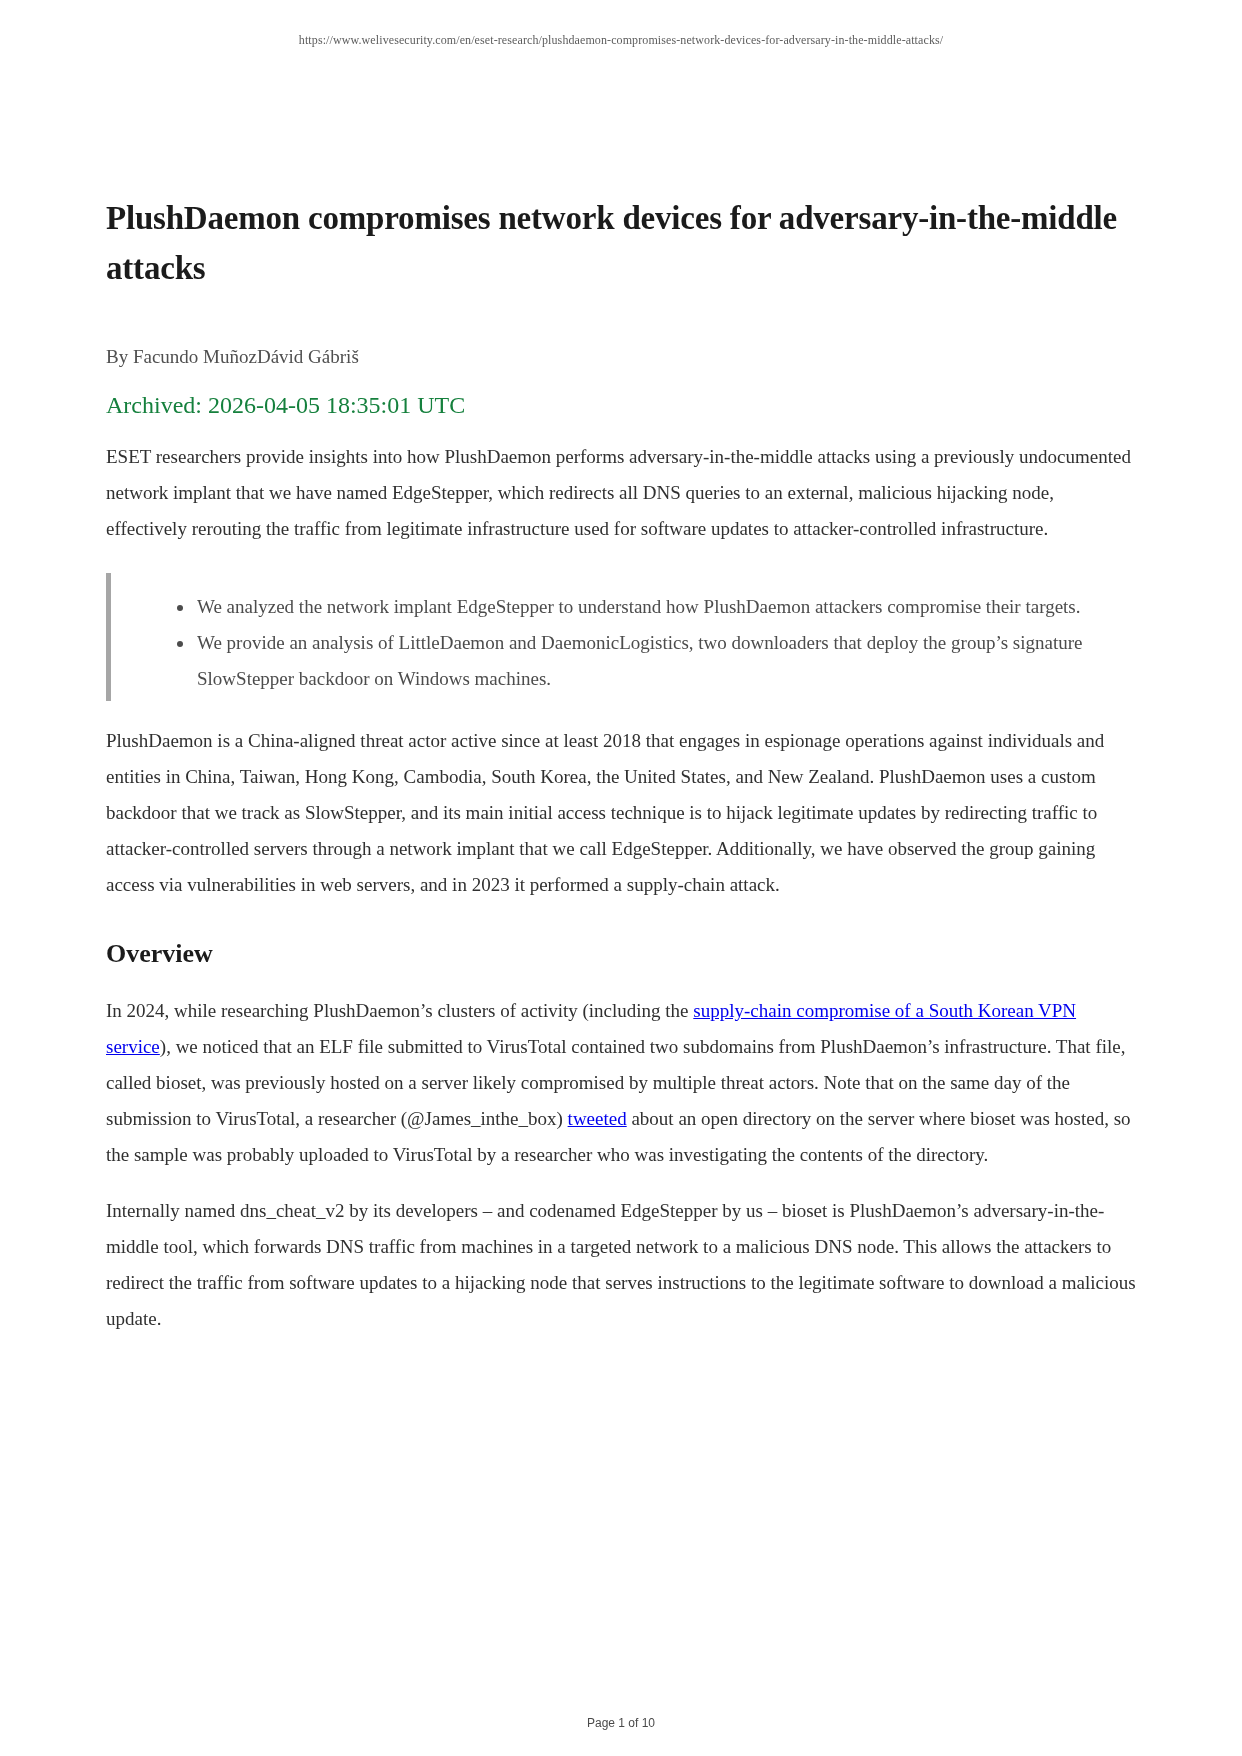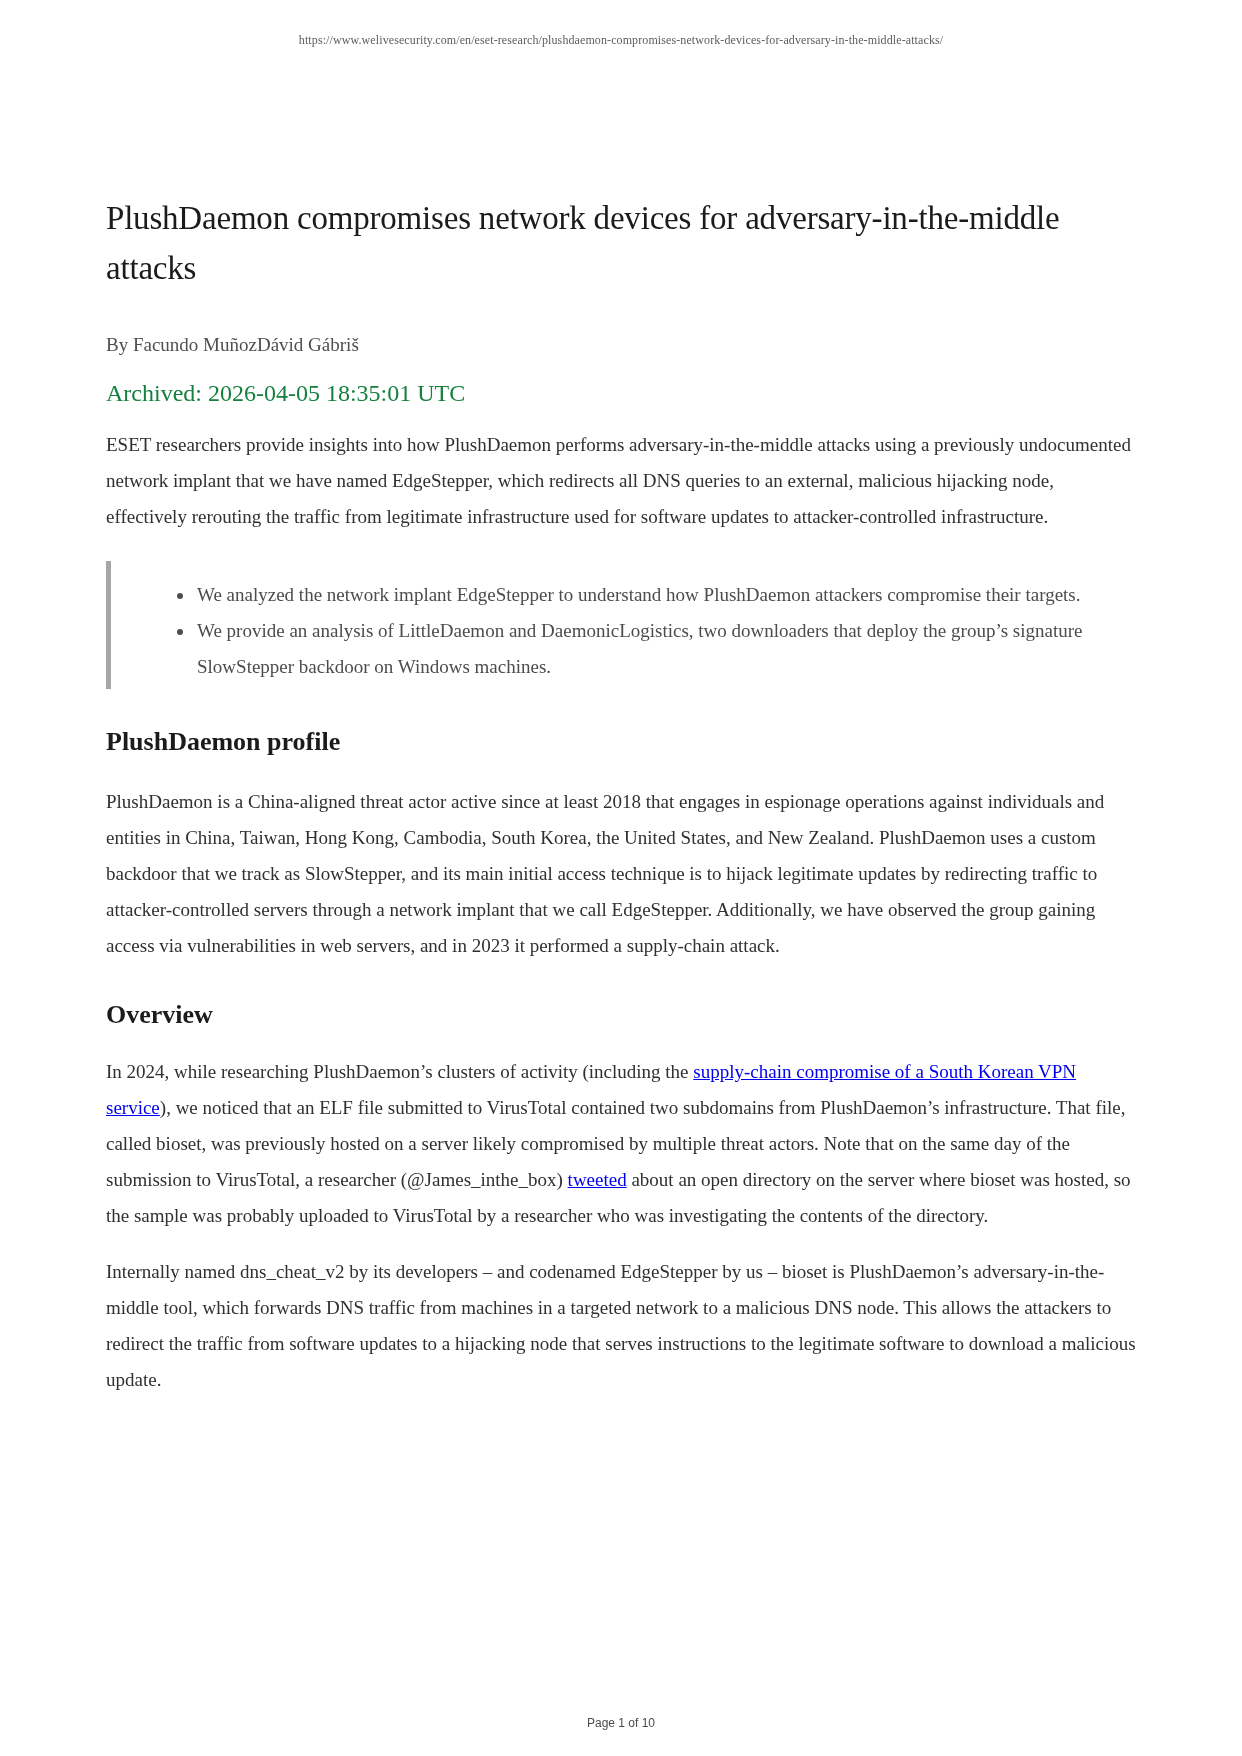--- a/index.html
+++ b/index.html
@@ -26,26 +26,26 @@
     line-height:14px;
   }
   .content{
     width:1030px;
     margin:0 auto;
   }
   h1.article-title{
     margin-top:146px;
     font-size:33px;
     line-height:50px;
-    font-weight:normal;
+    font-weight:bold;
     color:#1b1b1b;
     letter-spacing:-0.2px;
   }
   .byline{
-    margin-top:40px;
+    margin-top:52px;
     font-size:19px;
     line-height:24px;
     color:#4f4f4f;
   }
   .archived{
     margin-top:24px;
     font-size:24px;
     line-height:24px;
     color:#15803d;
   }
@@ -123,21 +123,20 @@
 
   <p class="body-para intro">ESET researchers provide insights into how PlushDaemon performs adversary-in-the-middle attacks using a previously undocumented network implant that we have named EdgeStepper, which redirects all DNS queries to an external, malicious hijacking node, effectively rerouting the traffic from legitimate infrastructure used for software updates to attacker-controlled infrastructure.</p>
 
   <blockquote class="key-points">
     <ul>
       <li>We analyzed the network implant EdgeStepper to understand how PlushDaemon attackers compromise their targets.</li>
       <li>We provide an analysis of LittleDaemon and DaemonicLogistics, two downloaders that deploy the group’s signature SlowStepper backdoor on Windows machines.</li>
     </ul>
   </blockquote>
 
-  <h2 class="section-heading h2-profile">PlushDaemon profile</h2>
 
   <p class="body-para para-profile">PlushDaemon is a China-aligned threat actor active since at least 2018 that engages in espionage operations against individuals and entities in China, Taiwan, Hong Kong, Cambodia, South Korea, the United States, and New Zealand. PlushDaemon uses a custom backdoor that we track as SlowStepper, and its main initial access technique is to hijack legitimate updates by redirecting traffic to attacker-controlled servers through a network implant that we call EdgeStepper. Additionally, we have observed the group gaining access via vulnerabilities in web servers, and in 2023 it performed a supply-chain attack.</p>
 
   <h2 class="section-heading h2-overview">Overview</h2>
 
   <p class="body-para para-overview-1">In 2024, while researching PlushDaemon’s clusters of activity (including the <a class="inline-link" href="#">supply-chain compromise of a South Korean VPN service</a>), we noticed that an ELF file submitted to VirusTotal contained two subdomains from PlushDaemon’s infrastructure. That file, called bioset, was previously hosted on a server likely compromised by multiple threat actors. Note that on the same day of the submission to VirusTotal, a researcher (@James_inthe_box) <a class="inline-link" href="#">tweeted</a> about an open directory on the server where bioset was hosted, so the sample was probably uploaded to VirusTotal by a researcher who was investigating the contents of the directory.</p>
 
   <p class="body-para para-overview-2">Internally named dns_cheat_v2 by its developers – and codenamed EdgeStepper by us – bioset is PlushDaemon’s adversary-in-the-middle tool, which forwards DNS traffic from machines in a targeted network to a malicious DNS node. This allows the attackers to redirect the traffic from software updates to a hijacking node that serves instructions to the legitimate software to download a malicious update.</p>
 
 

